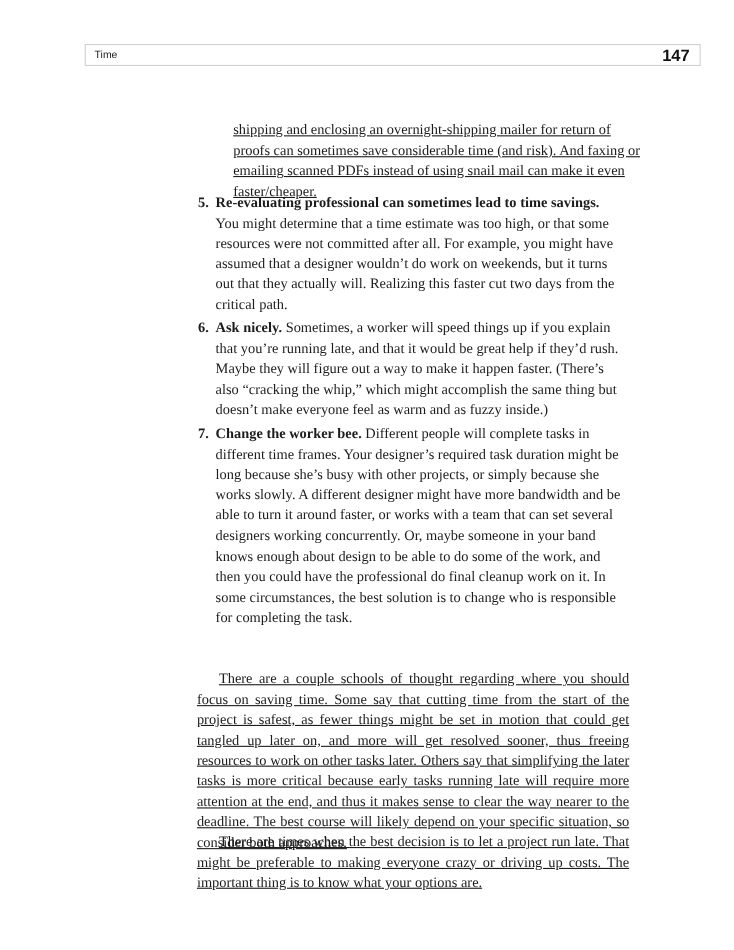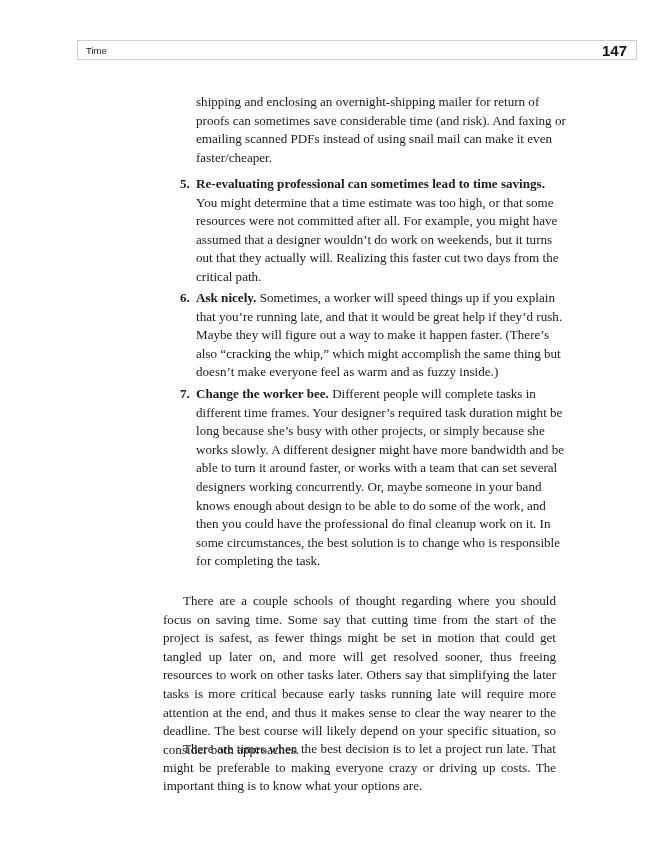--- a/index.html
+++ b/index.html
@@ -30,21 +30,21 @@
     position: absolute; left: 196px; width: 372px;
   }
   .list-item .num {
     position: absolute; left: -16px; top: 0; font-weight: bold;
   }
   .list-item .lead { font-weight: bold; }
   .para {
     position: absolute; left: 163px; width: 393px; text-align: justify;
     text-indent: 20px;
   }
-  p { margin: 0; }
+  p { margin: 16px; text-decoration: underline; }
 </style>
 </head>
 <body>
 
 <header class="running-head">
   <span class="section">Time</span>
   <span class="page-no">147</span>
 </header>
 
 <main class="body-text">

